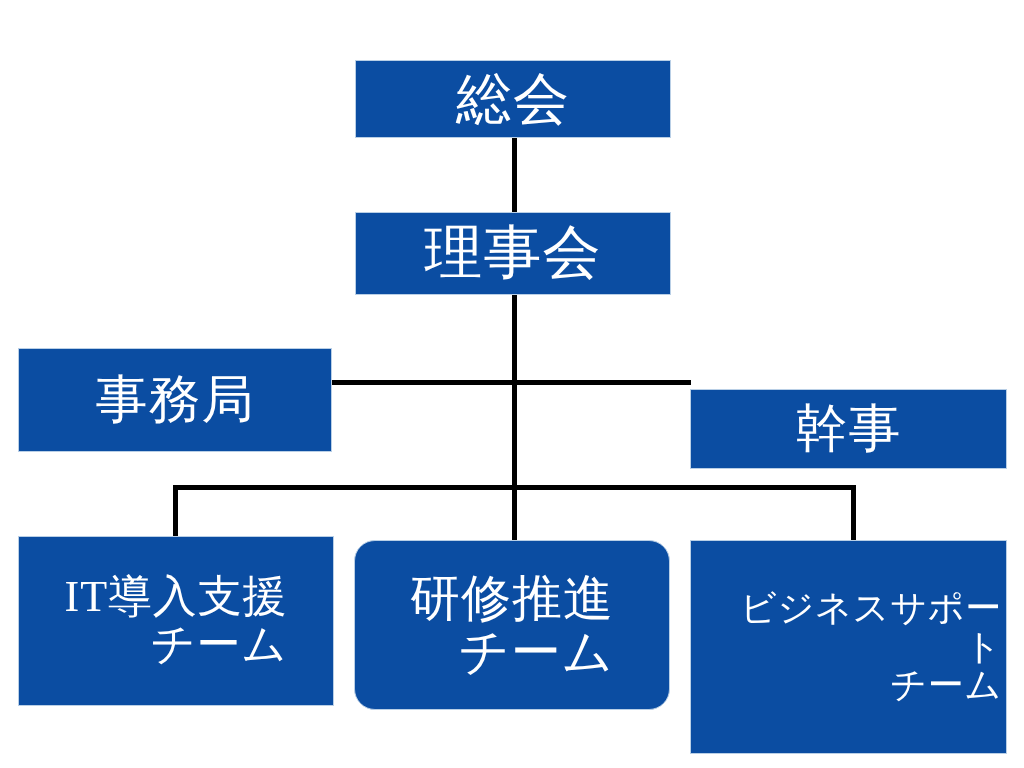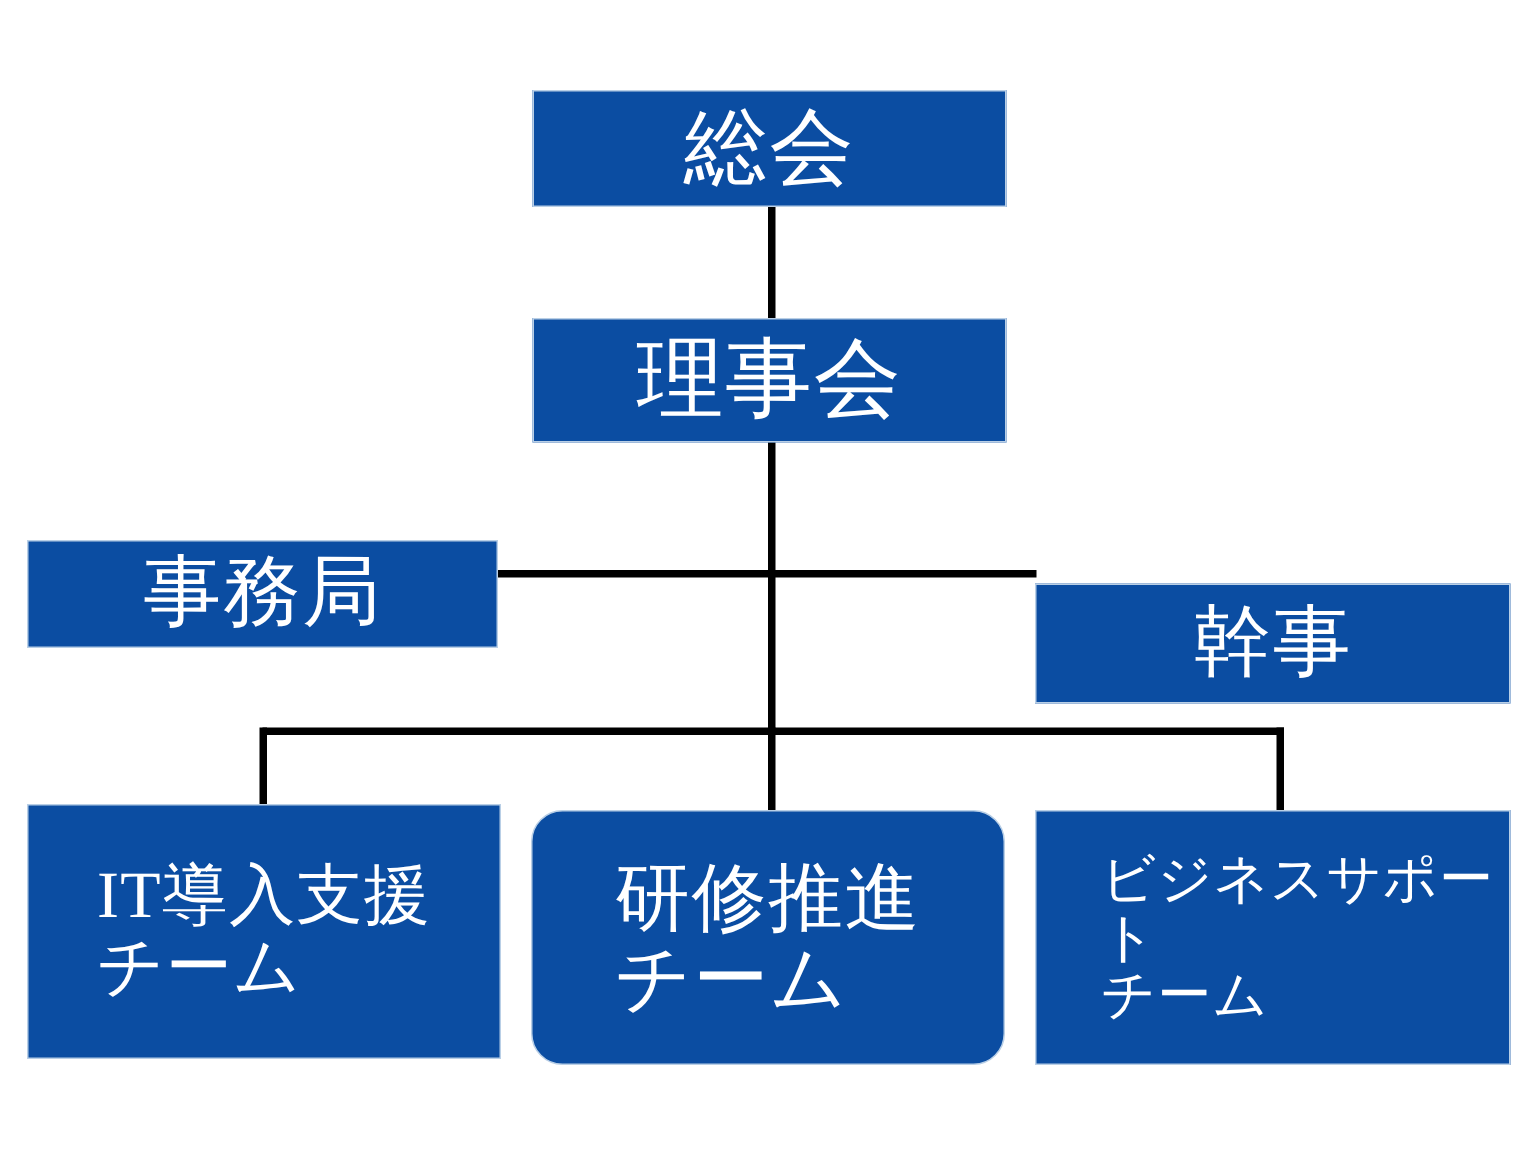--- a/index.html
+++ b/index.html
@@ -25,40 +25,40 @@
   
   .node {
     position: absolute;
     box-sizing: border-box;
     background: #0b4da2;
     border: 1px solid #b9cfe6;
     color: #ffffff;
     display: flex;
     align-items: center;
     justify-content: center;
-    text-align: left;
+    text-align: right;
     line-height: 1.08;
     letter-spacing: 0.02em;
     z-index: 3;
     user-select: none;
   }
   .node .label {
     display: block;
     padding: 0 4px;
     white-space: pre-line;
   }
 
   
   .node-general     { left: 355px; top: 60px;  width: 316px; height: 78px;  font-size: 56px; }
   .node-board       { left: 355px; top: 212px; width: 316px; height: 83px;  font-size: 58px; }
-  .node-office      { left: 18px;  top: 360px; width: 314px; height: 72px;  font-size: 52px; }
+  .node-office      { left: 18px;  top: 348px; width: 314px; height: 104px;  font-size: 52px; }
   .node-kanji       { left: 690px; top: 345px; width: 317px; height: 80px;  font-size: 52px; margin-top: 44px; }
   .node-team-it     { left: 18px;  top: 536px; width: 316px; height: 170px; font-size: 44px; }
   .node-team-train  { left: 354px; top: 540px; width: 316px; height: 170px; font-size: 50px; border-radius: 21px; }
-  .node-team-biz    { left: 690px; top: 540px; width: 317px; height: 170px; font-size: 36px; padding-left: 39px; }
+  .node-team-biz    { left: 690px; top: 540px; width: 317px; height: 214px; font-size: 36px; padding-left: 39px; }
 
   
   .line {
     position: absolute;
     background: #000000;
     z-index: 1;
   }
   .line-v { width: 5px; }
   .line-h { height: 5px; }
 

